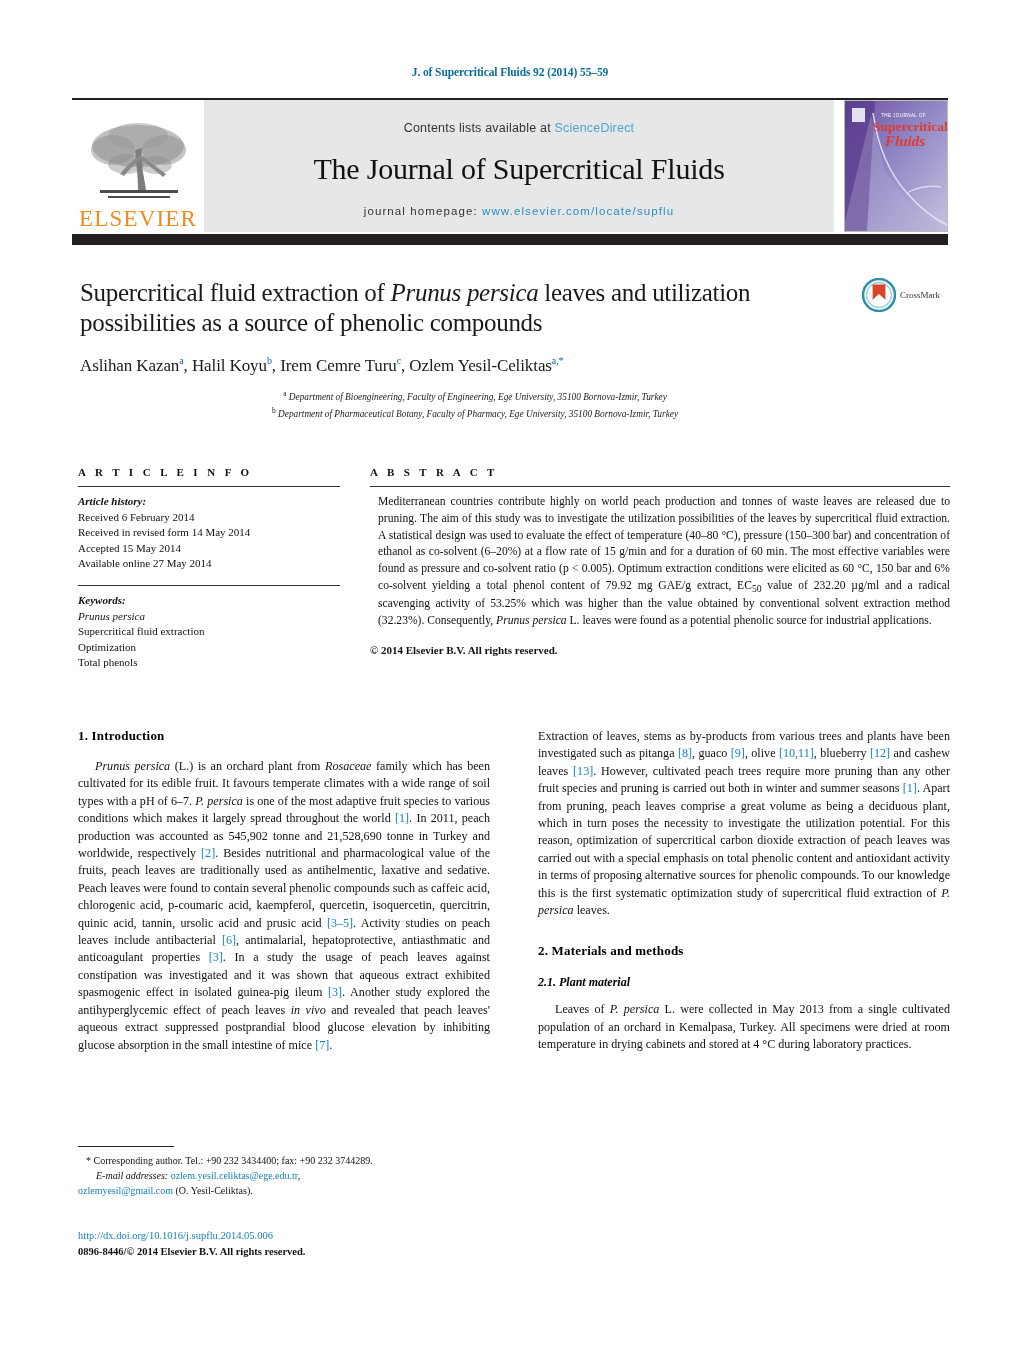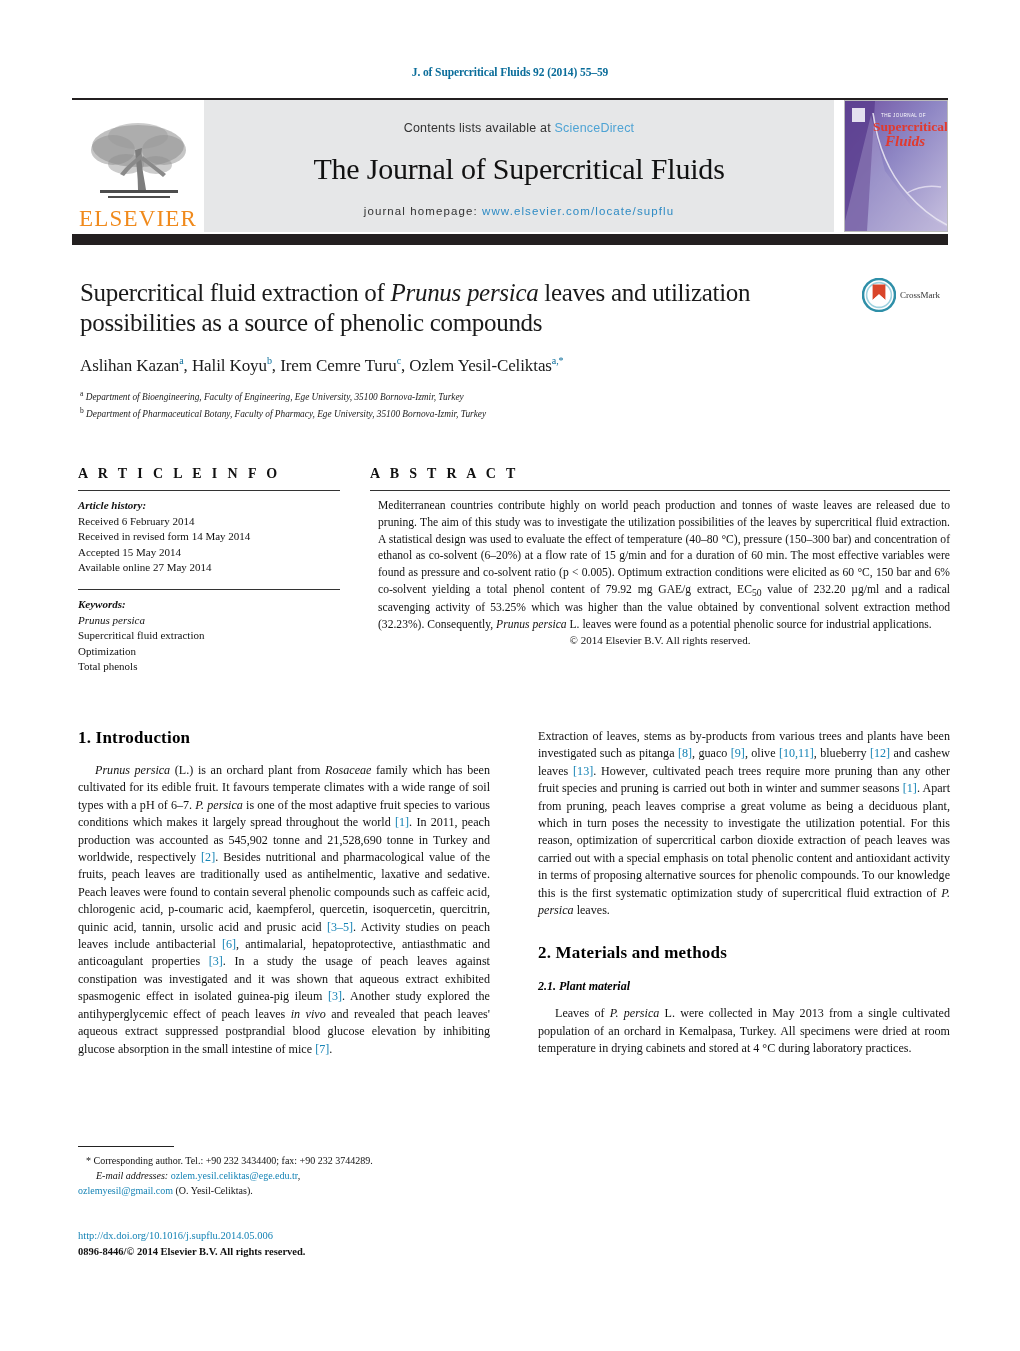--- a/index.html
+++ b/index.html
@@ -151,20 +151,21 @@
     color: #0b6d9a;
     vertical-align: super;
   }
   .affiliations {
     margin-top: 13px;
     font-family: "Liberation Serif", serif;
     font-size: 9.3px;
     font-style: italic;
     line-height: 1.62;
     color: #1a1a1a;
+    text-align: center;
   }
   .affiliations sup {
     font-style: normal;
     font-size: 7.5px;
     vertical-align: super;
   }
 
   .crossmark {
     position: absolute;
     top: 278px;
@@ -185,21 +186,21 @@
     position: absolute;
     top: 466px;
     left: 78px;
     width: 872px;
     display: flex;
   }
   .col-info { width: 262px; flex: 0 0 262px; }
   .col-abs  { width: 580px; flex: 0 0 580px; margin-left: 30px; }
   .sec-label {
     font-family: "Liberation Serif", serif;
-    font-size: 14px;
+    font-size: 11px;
     font-weight: bold;
     letter-spacing: 3.4px;
     color: #111;
     margin-bottom: 8px;
   }
   .rule {
     border-top: 1px solid #333;
     margin-bottom: 7px;
   }
   .info-text {
@@ -213,41 +214,41 @@
   .abs-text {
     font-family: "Liberation Serif", serif;
     font-size: 11.6px;
     line-height: 1.45;
     text-align: justify;
     color: #111;
     margin-left: 8px;
   }
   .abs-text i { font-style: italic; }
   .abs-copy {
-    margin-top: 0;
-    text-align: center;
+    margin-top: 14px;
+    text-align: left;
     font-family: "Liberation Serif", serif;
     font-size: 11px;
-    font-weight: normal;
+    font-weight: bold;
     color: #111;
   }
 
   
   .body-cols {
     position: absolute;
     top: 728px;
     left: 78px;
     width: 872px;
     display: flex;
   }
   .bcol { width: 412px; flex: 0 0 412px; }
   .bcol.right { margin-left: 48px; }
   h2.sec {
     font-family: "Liberation Serif", serif;
-    font-size: 17px;
+    font-size: 13px;
     font-weight: bold;
     margin: 0 0 14px 0;
     letter-spacing: 0.2px;
   }
   h3.subsec {
     font-family: "Liberation Serif", serif;
     font-size: 12px;
     font-weight: bold;
     font-style: italic;
     margin: 16px 0 11px 0;

